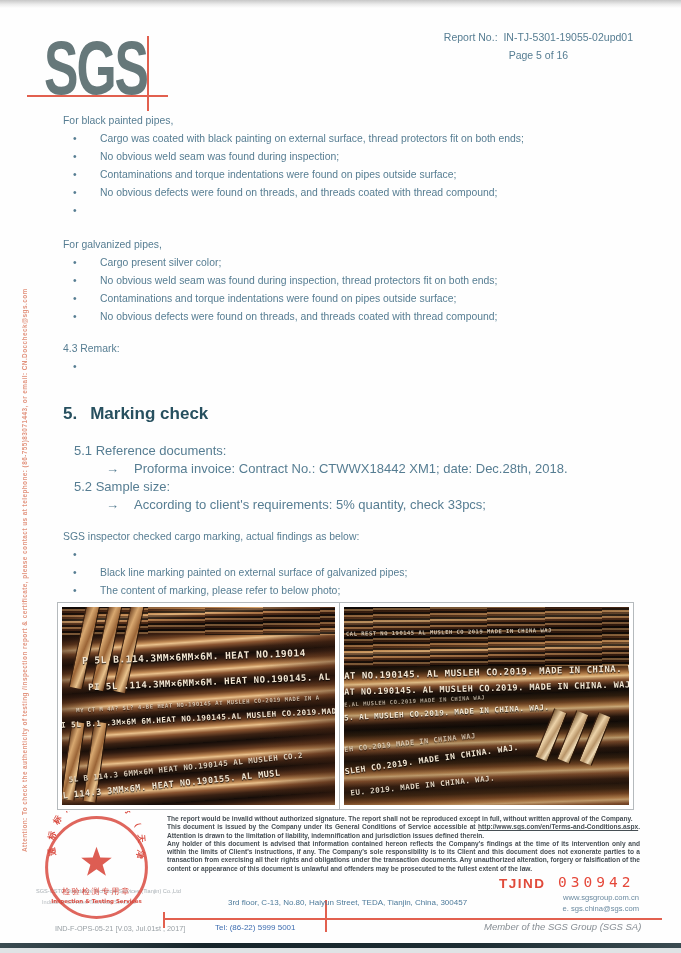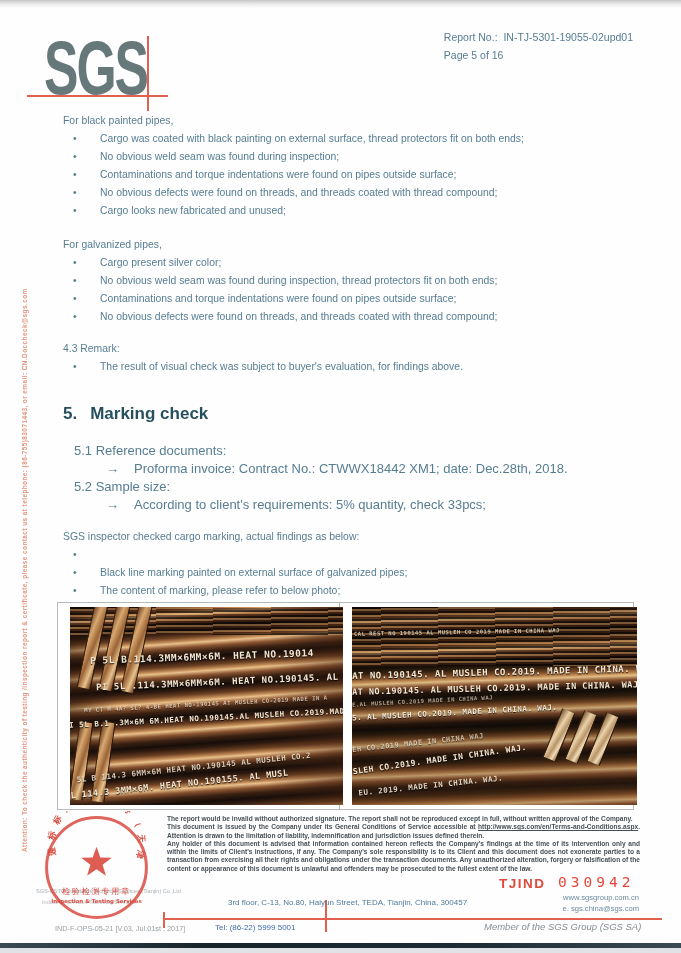--- a/index.html
+++ b/index.html
@@ -18,21 +18,21 @@
              writing-mode:vertical-rl;transform:rotate(180deg);
              font-size:6.4px;letter-spacing:.45px;color:#e2937e;white-space:nowrap;font-weight:bold;}
 
   
   .logo-text{position:absolute;left:44px;top:30px;font-size:76px;font-weight:bold;line-height:1;
              color:#66787a;letter-spacing:-3px;transform:scaleX(.68);transform-origin:0 0;}
   .logo-hline{position:absolute;left:27px;top:95px;width:141px;height:2px;background:#e2604f;}
   .logo-vline{position:absolute;left:147px;top:36px;width:2px;height:75px;background:#e2604f;}
 
   
-  .hdr-right{position:absolute;right:48px;top:28px;text-align:left;color:#567d92;
+  .hdr-right{position:absolute;right:48px;top:28px;text-align:center;color:#567d92;
              font-size:10.5px;line-height:16.5px;}
 
   
   .content{position:absolute;left:63px;top:112px;width:575px;color:#567d92;font-size:10.4px;}
   .line{height:18px;line-height:18px;white-space:nowrap;}
   .gap{height:16px;}
   .b-row{height:18px;line-height:18px;padding-left:10px;display:flex;}
   .b-row .bullet{width:27px;flex:none;}
   .a-row{height:18px;line-height:18px;padding-left:32px;display:flex;}
   .a-row .arrow{width:28px;flex:none;}
@@ -46,21 +46,21 @@
   .photo-table{position:absolute;left:57px;top:602px;width:577px;height:208px;
                border:1px solid #b5babd;display:flex;background:#fff;box-sizing:border-box;}
   .photo-cell{padding:4px;box-sizing:border-box;}
   .cell-left{flex:0 0 282px;border-right:1px solid #b5babd;}
   .cell-right{flex:1;}
   .photo{width:100%;height:100%;position:relative;overflow:hidden;
      background:
        linear-gradient(92deg, rgba(40,20,10,.5), rgba(0,0,0,0) 18%, rgba(0,0,0,0) 72%, rgba(60,30,15,.45)),
        repeating-linear-gradient(176deg,
          #140c08 0px,#2e1a10 4px,#6b3f22 9px,#c08a55 13px,#e9c08b 15px,
-         #8a5430 19px,#3a2113 24px,#1a100a 29px); margin-left: 8px;}
+         #8a5430 19px,#3a2113 24px,#1a100a 29px);}
   .photo--right{background:
        linear-gradient(180deg, rgba(20,12,8,.45), rgba(0,0,0,0) 32%, rgba(0,0,0,.22) 60%, rgba(90,50,25,.3)),
        repeating-linear-gradient(178deg,
          #17100a 0px,#33200f 5px,#7a4a26 10px,#c89258 14px,#e8c28a 16px,
          #8a5430 20px,#2a180e 26px,#140d08 31px);}
   .pipes-thin{position:absolute;left:0;right:0;top:0;height:30%;opacity:.85;
        background:repeating-linear-gradient(179deg, rgba(10,6,4,.85) 0 2px, rgba(216,160,100,.55) 2px 4px, rgba(60,30,15,.7) 4px 6px);}
   .mark{position:absolute;white-space:nowrap;font-family:"DejaVu Sans Mono",monospace;
         color:#f3e6d2;font-weight:bold;letter-spacing:.5px;
         text-shadow:0 1px 1px rgba(0,0,0,.85);}
@@ -123,21 +123,20 @@
     <div class="b-row">
         <span class="bullet">•</span>
         <span>Contaminations and torque indentations were found on pipes outside surface;</span>
       </div>
     <div class="b-row">
         <span class="bullet">•</span>
         <span>No obvious defects were found on threads, and threads coated with thread compound;</span>
       </div>
     <div class="b-row">
         <span class="bullet">•</span>
-        <span>Cargo looks new fabricated and unused;</span>
       </div>
     <div class="gap"></div>
     <div class="line">For galvanized pipes,</div>
     <div class="b-row">
         <span class="bullet">•</span>
         <span>Cargo present silver color;</span>
       </div>
     <div class="b-row">
         <span class="bullet">•</span>
         <span>No obvious weld seam was found during inspection, thread protectors fit on both ends;</span>
@@ -147,21 +146,20 @@
         <span>Contaminations and torque indentations were found on pipes outside surface;</span>
       </div>
     <div class="b-row">
         <span class="bullet">•</span>
         <span>No obvious defects were found on threads, and threads coated with thread compound;</span>
       </div>
     <div class="gap" style="height:14px;"></div>
     <div class="line">4.3 Remark:</div>
     <div class="b-row">
         <span class="bullet">•</span>
-        <span>The result of visual check was subject to buyer's evaluation, for findings above.</span>
       </div>
   </div>
 
   <div class="section-head">
     <span class="no">5.</span><span>Marking check</span>
   </div>
 
   <div class="block-refs">
     <div class="line">5.1 Reference documents:</div>
     <div class="a-row">

